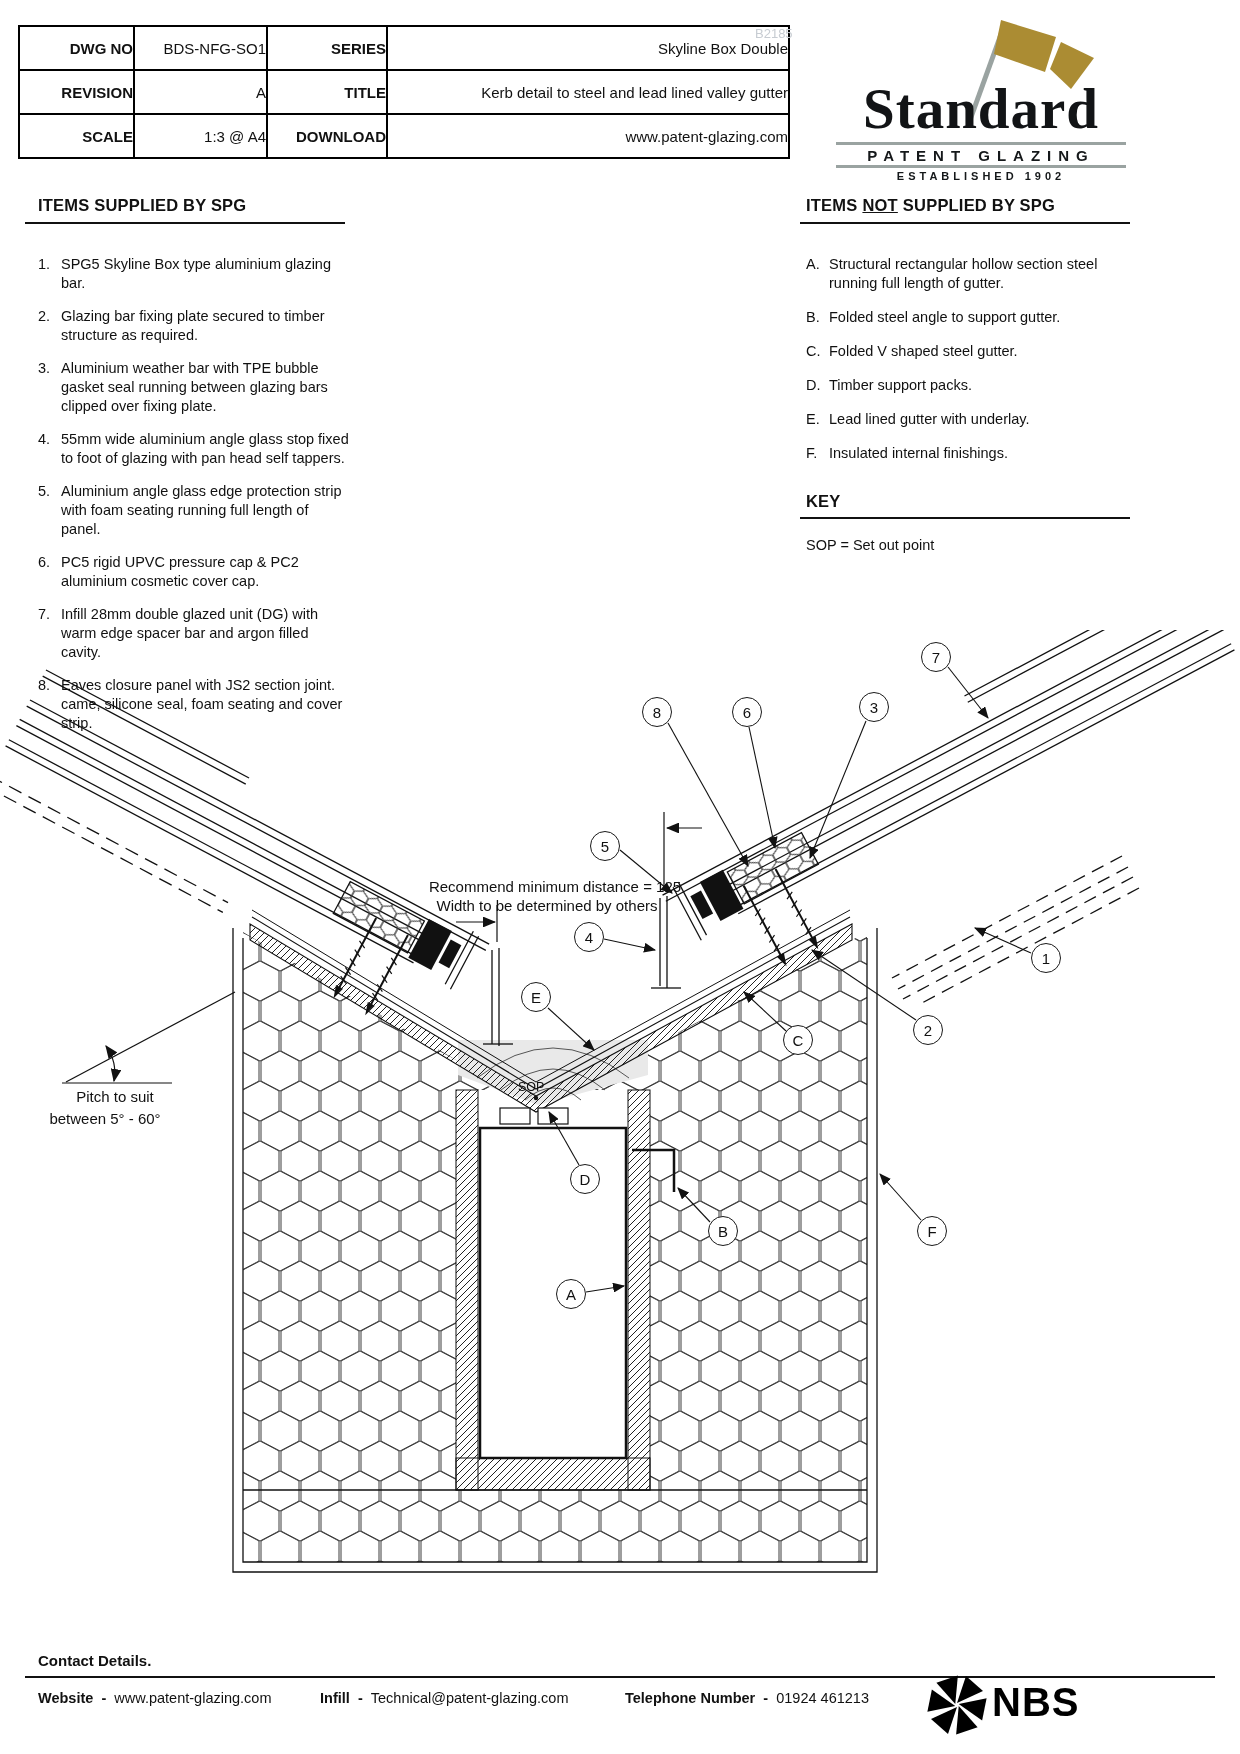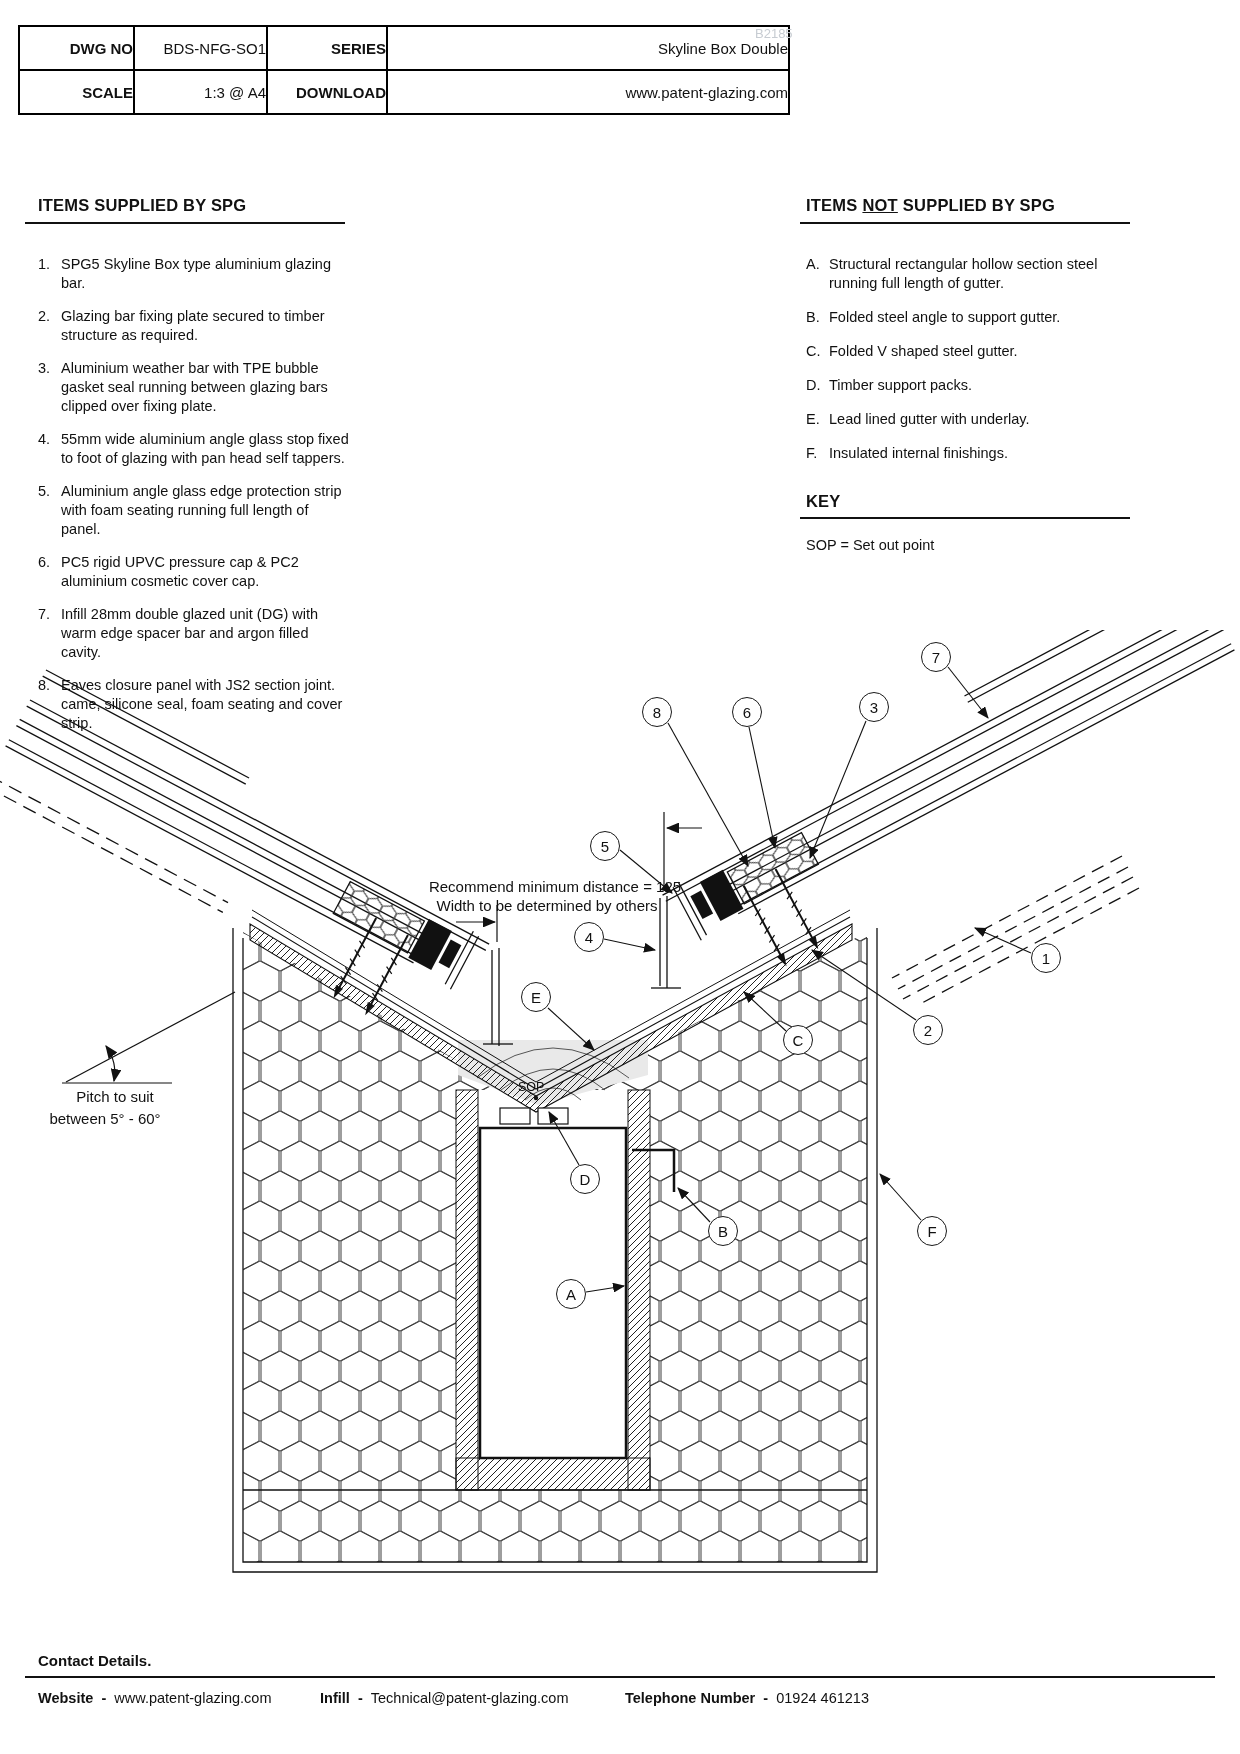--- a/index.html
+++ b/index.html
@@ -60,29 +60,47 @@
         <col style="width:402px">
       </colgroup>
     <tbody>
         <tr>
       <td class="lbl">DWG NO</td>
       <td>BDS-NFG-SO1</td>
       <td class="lbl">SERIES</td>
       <td>Skyline Box Double</td>
     </tr>
     <tr>
+      <td class="lbl">REVISION</td>
+      <td>A</td>
+      <td class="lbl">TITLE</td>
+      <td>Kerb detail to steel and lead lined valley gutter</td>
+    </tr>
+    <tr>
       <td class="lbl">SCALE</td>
       <td>1:3 @ A4</td>
       <td class="lbl">DOWNLOAD</td>
       <td>www.patent-glazing.com</td>
     </tr>
   </tbody>
     </table>
   <div class="watermark">B2185</div>
 
+  <div id="logo">
+    <svg class="flagsvg" width="306" height="120" viewBox="0 0 306 120">
+      <line x1="142" y1="108" x2="176" y2="14" stroke="#9aa3a1" stroke-width="5"></line>
+      <path d="M173,8 L228,25 L217,60 L166,42 Z" fill="#ab8c33"></path>
+      <path d="M233,30 L266,46 L243,77 L222,57 Z" fill="#ab8c33"></path>
+    </svg>
+    <div class="wordmark">Standard</div>
+    <div class="bar" style="top:130px"></div>
+    <div class="sub">PATENT GLAZING</div>
+    <div class="bar" style="top:153px"></div>
+    <div class="est">ESTABLISHED 1902</div>
+  </div>
 
   <div class="rule" style="left:25px;top:222px;width:320px"></div>
   <div class="col" style="left:38px;top:196px;width:312px">
     <div class="colhead">ITEMS SUPPLIED BY SPG</div>
     <div class="items" style="margin-top:40px">
       <div class="li">
           <span class="n">1.</span>
           <span class="t">SPG5 Skyline Box type aluminium glazing bar.</span>
         </div>
       <div class="li">
@@ -370,14 +388,27 @@
   <div id="footer-rule"></div>
   <div class="footline" style="left:38px">
     <b>Website</b>&nbsp;&nbsp;<b>-</b>&nbsp;&nbsp;<span>www.patent-glazing.com</span>
   </div>
   <div class="footline" style="left:320px">
     <b>Infill</b>&nbsp;&nbsp;<b>-</b>&nbsp;&nbsp;<span>Technical@patent-glazing.com</span>
   </div>
   <div class="footline" style="left:625px">
     <b>Telephone Number</b>&nbsp;&nbsp;<b>-</b>&nbsp;&nbsp;<span>01924 461213</span>
   </div>
+  <div id="nbs">
+    <svg width="62" height="62" viewBox="-31 -31 62 62">
+      <g fill="#000">
+        <path d="M0,-2 L9,-29 L26,-14 Z"></path>
+        <path d="M0,-2 L9,-29 L26,-14 Z" transform="rotate(60)"></path>
+        <path d="M0,-2 L9,-29 L26,-14 Z" transform="rotate(120)"></path>
+        <path d="M0,-2 L9,-29 L26,-14 Z" transform="rotate(180)"></path>
+        <path d="M0,-2 L9,-29 L26,-14 Z" transform="rotate(240)"></path>
+        <path d="M0,-2 L9,-29 L26,-14 Z" transform="rotate(300)"></path>
+      </g>
+    </svg>
+    <div class="nbstext">NBS</div>
+  </div>
 
 </div>
 
 </body></html>

